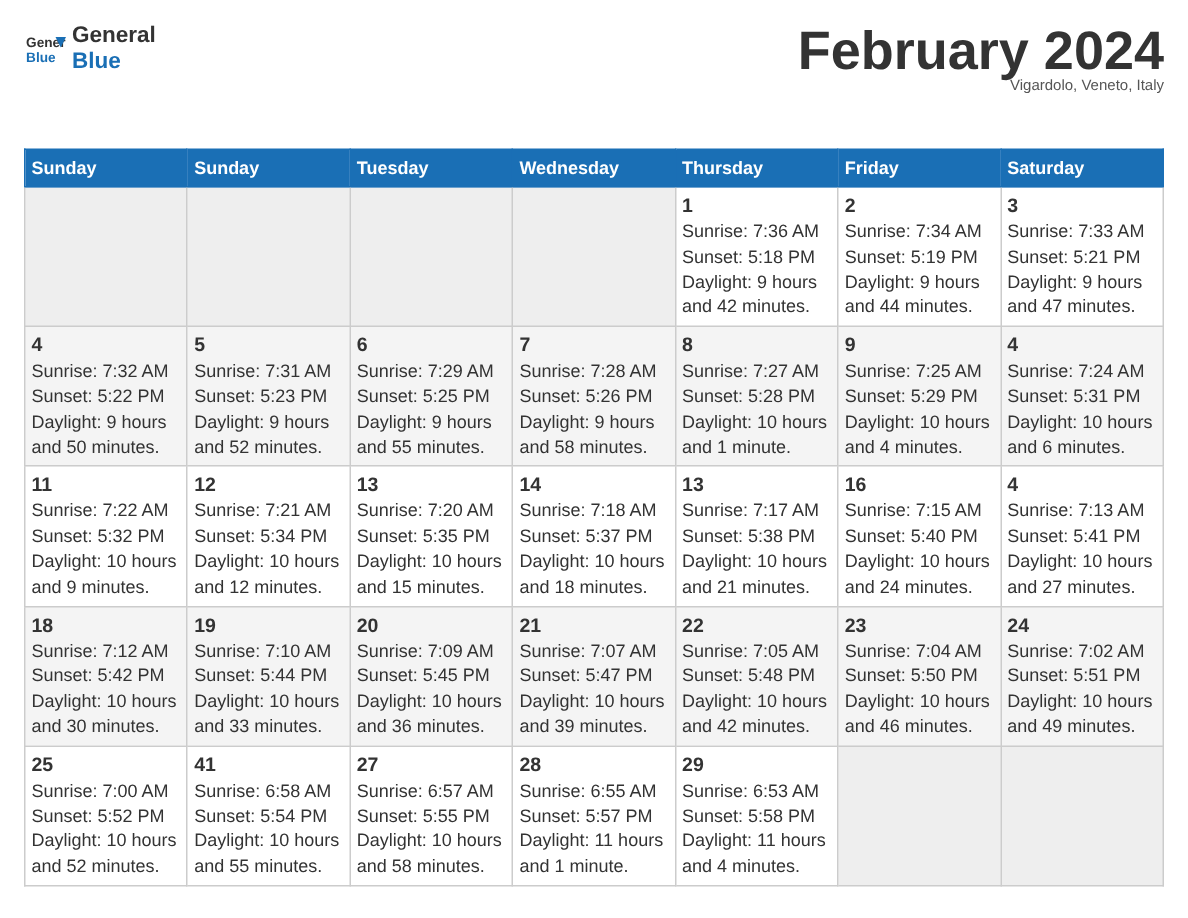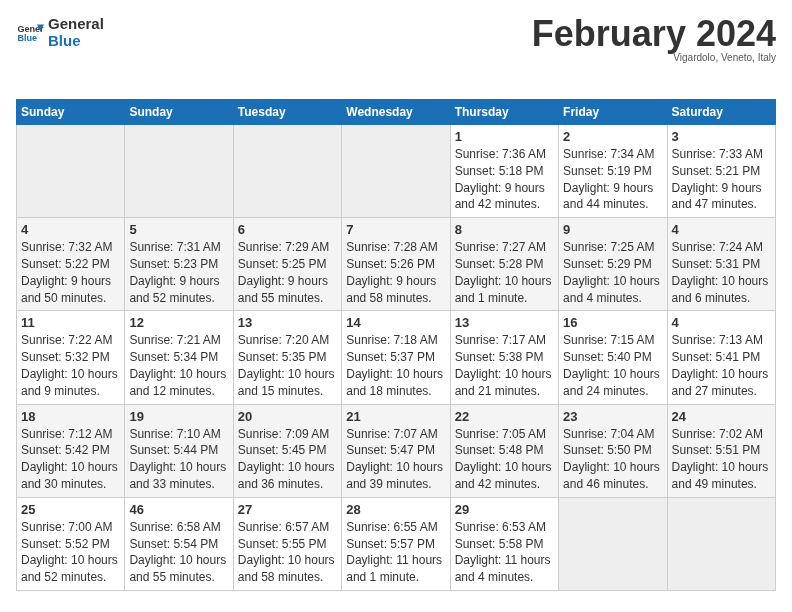--- a/index.html
+++ b/index.html
@@ -227,21 +227,21 @@
           <span class="day-num">24</span>
           <div class="day-info">Sunrise: 7:02 AM<br>Sunset: 5:51 PM<br>Daylight: 10 hours<br>and 49 minutes.</div>
         </td>
       </tr>
       <tr>
         <td>
           <span class="day-num">25</span>
           <div class="day-info">Sunrise: 7:00 AM<br>Sunset: 5:52 PM<br>Daylight: 10 hours<br>and 52 minutes.</div>
         </td>
         <td>
-          <span class="day-num">46</span>
+          <span class="day-num">41</span>
           <div class="day-info">Sunrise: 6:58 AM<br>Sunset: 5:54 PM<br>Daylight: 10 hours<br>and 55 minutes.</div>
         </td>
         <td>
           <span class="day-num">27</span>
           <div class="day-info">Sunrise: 6:57 AM<br>Sunset: 5:55 PM<br>Daylight: 10 hours<br>and 58 minutes.</div>
         </td>
         <td>
           <span class="day-num">28</span>
           <div class="day-info">Sunrise: 6:55 AM<br>Sunset: 5:57 PM<br>Daylight: 11 hours<br>and 1 minute.</div>
         </td>

